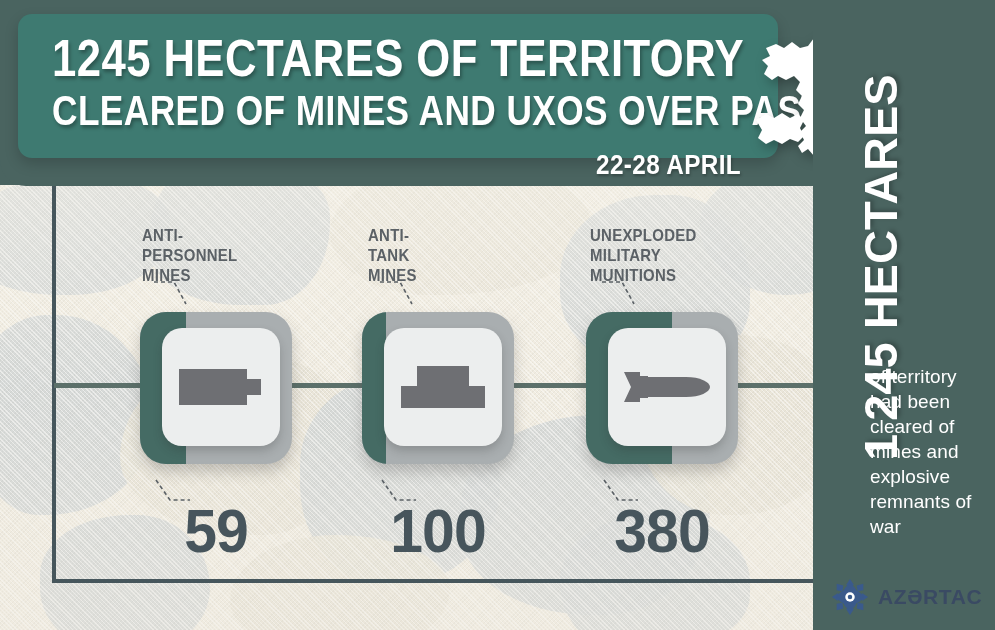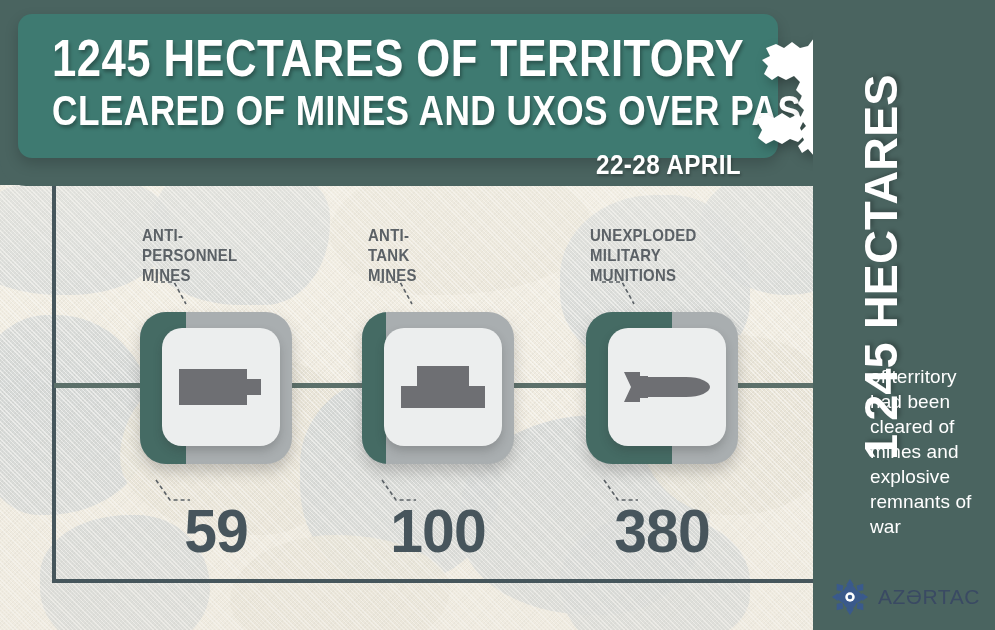--- a/index.html
+++ b/index.html
@@ -218,21 +218,21 @@
   .logo {
     position: absolute;
     left: 18px; top: 578px;
     display: flex; align-items: center; gap: 9px;
   }
   .logo-mark { width: 38px; height: 38px; }
   .logo-mark svg { display: block; width: 38px; height: 38px; }
   .logo-text {
     color: #3a4a63;
     font-family: "Liberation Sans", sans-serif;
-    font-weight: 400;
+    font-weight: 700;
     font-size: 21px;
     letter-spacing: .6px;
   }
 </style>
 </head>
 <body>
 
 <div id="stage">
 
   <div class="camo-base">

